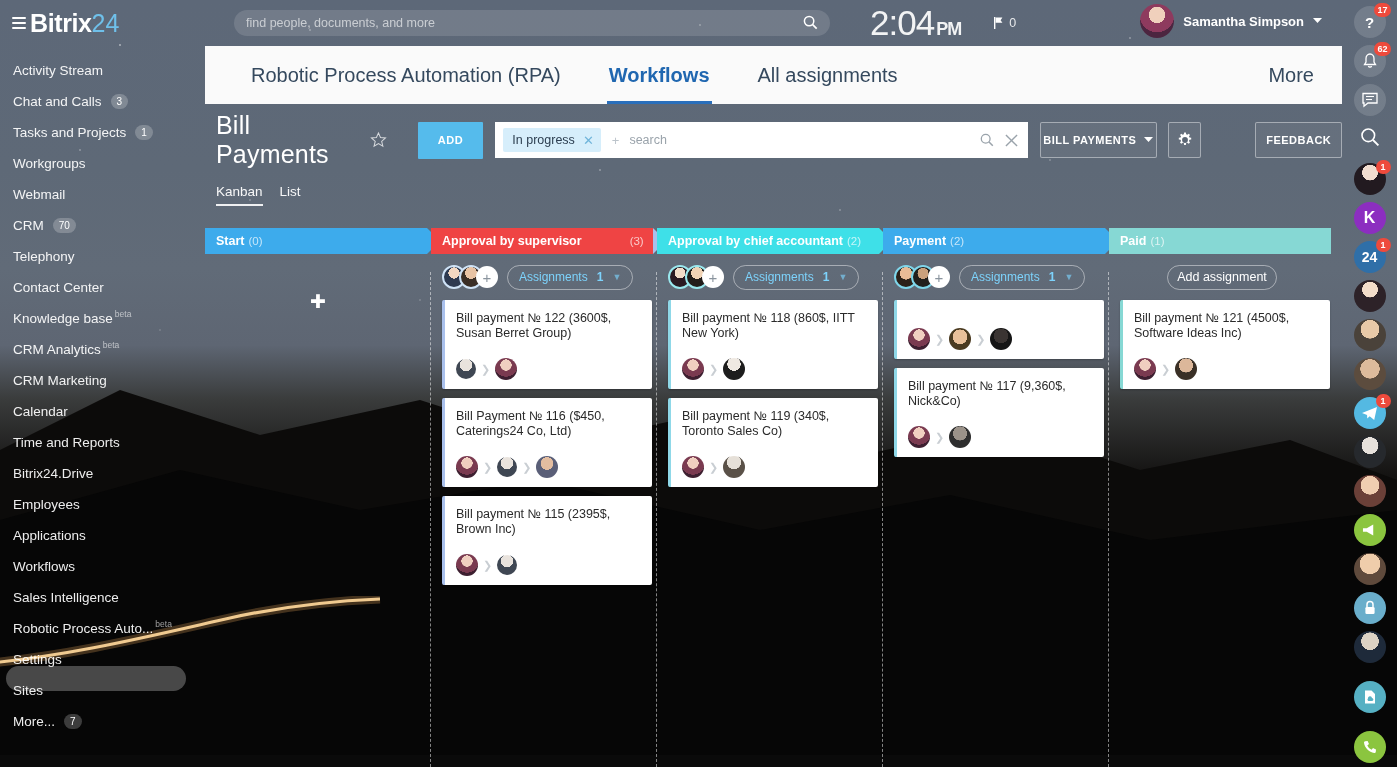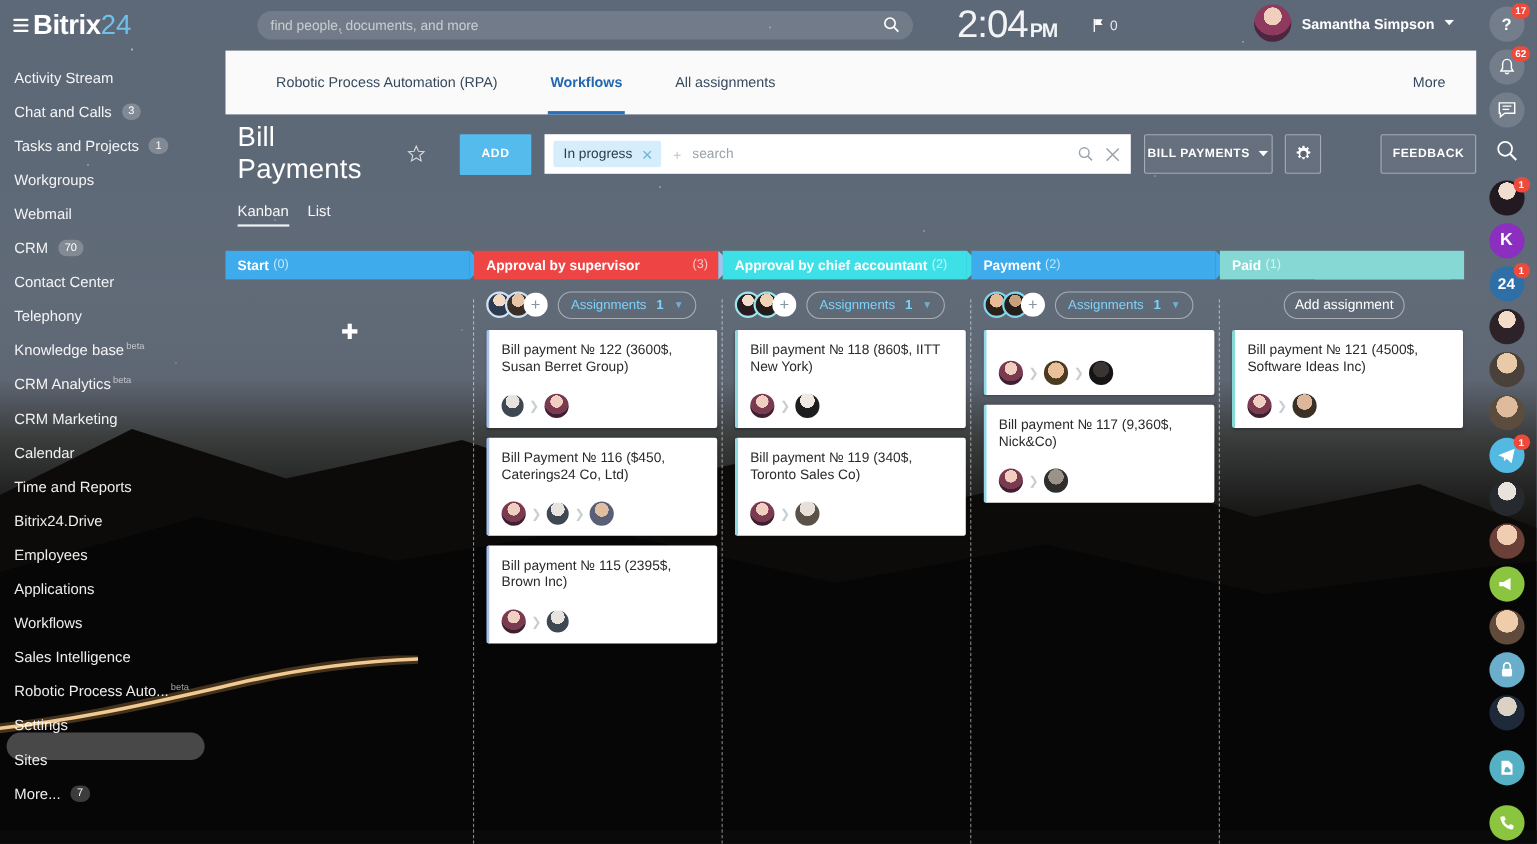--- a/index.html
+++ b/index.html
@@ -132,21 +132,21 @@
   
   #main {
     position: absolute; left: 205px; top: 46px; width: 1137px; height: 721px;
     z-index: 10;
   }
   #tabbar {
     height: 58px; background: #fafafa; display: flex; align-items: center;
     padding-left: 22px; gap: 0;
   }
   .tab {
-    font-size: 13px; color: #35495e; padding: 0 24px; height: 58px;
+    font-size: 20px; color: #35495e; padding: 0 24px; height: 58px;
     line-height: 58px; cursor: pointer; position: relative;
   }
   .tab.sel { color: #2067b0; font-weight: bold; }
   .tab.sel::after {
     content: ""; position: absolute; left: 22px; right: 22px; bottom: 0;
     height: 3px; background: #2a6fbb;
   }
   .tab.more { margin-left: auto; padding-right: 28px; color: #35495e; }
 
   #toolbar {
@@ -370,24 +370,24 @@
     <span>Workgroups</span>
   </div>
   <div class="nav-item">
     <span>Webmail</span>
   </div>
   <div class="nav-item">
     <span>CRM</span>
     <span class="cnt">70</span>
   </div>
   <div class="nav-item">
+    <span>Telephony</span>
+  </div>
+  <div class="nav-item">
     <span>Contact Center</span>
-  </div>
-  <div class="nav-item">
-    <span>Telephony</span>
   </div>
   <div class="nav-item">
     <span>Knowledge base</span>
     <span class="beta">beta</span>
   </div>
   <div class="nav-item">
     <span>CRM Analytics</span>
     <span class="beta">beta</span>
   </div>
   <div class="nav-item">

